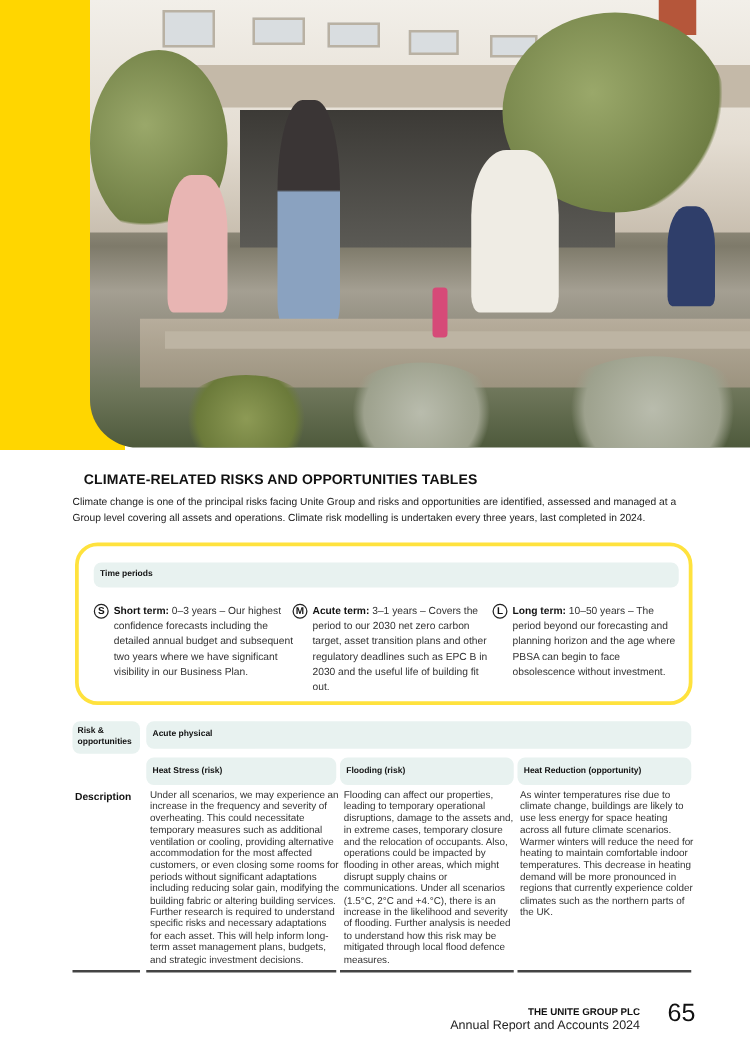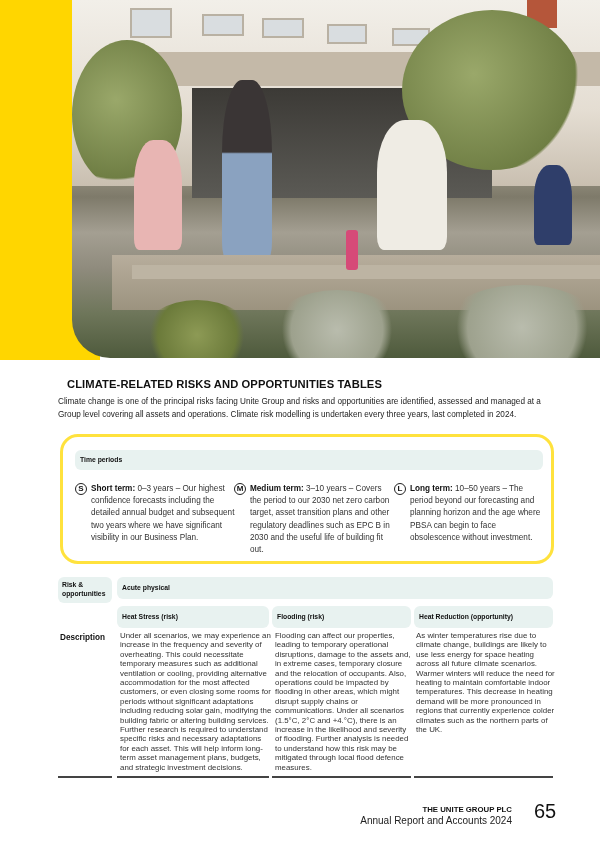--- a/index.html
+++ b/index.html
@@ -97,21 +97,21 @@
 <div class="tp-box">
   <div class="tp-header">Time periods</div>
 
   <div class="tp-col" style="left:12px;width:160px;">
     <span class="badge">S</span>
     <div class="txt"><span class="term">Short term:</span><span> 0–3 years – Our highest confidence forecasts including the detailed annual budget and subsequent two years where we have significant visibility in our Business Plan.</span></div>
   </div>
 
   <div class="tp-col" style="left:171px;width:160px;">
     <span class="badge">M</span>
-    <div class="txt"><span class="term">Medium term:</span><span> 3–10 years – Covers the period to our 2030 net zero carbon target, asset transition plans and other regulatory deadlines such as EPC B in 2030 and the useful life of building fit out.</span></div>
+    <div class="txt"><span class="term">Acute term:</span><span> 3–1 years – Covers the period to our 2030 net zero carbon target, asset transition plans and other regulatory deadlines such as EPC B in 2030 and the useful life of building fit out.</span></div>
   </div>
 
   <div class="tp-col" style="left:331px;width:152px;">
     <span class="badge">L</span>
     <div class="txt"><span class="term">Long term:</span><span> 10–50 years – The period beyond our forecasting and planning horizon and the age where PBSA can begin to face obsolescence without investment.</span></div>
   </div>
 </div>
 
 <div class="cell-head rh-label">Risk &amp; opportunities</div>
 <div class="cell-head acute">Acute physical</div>

